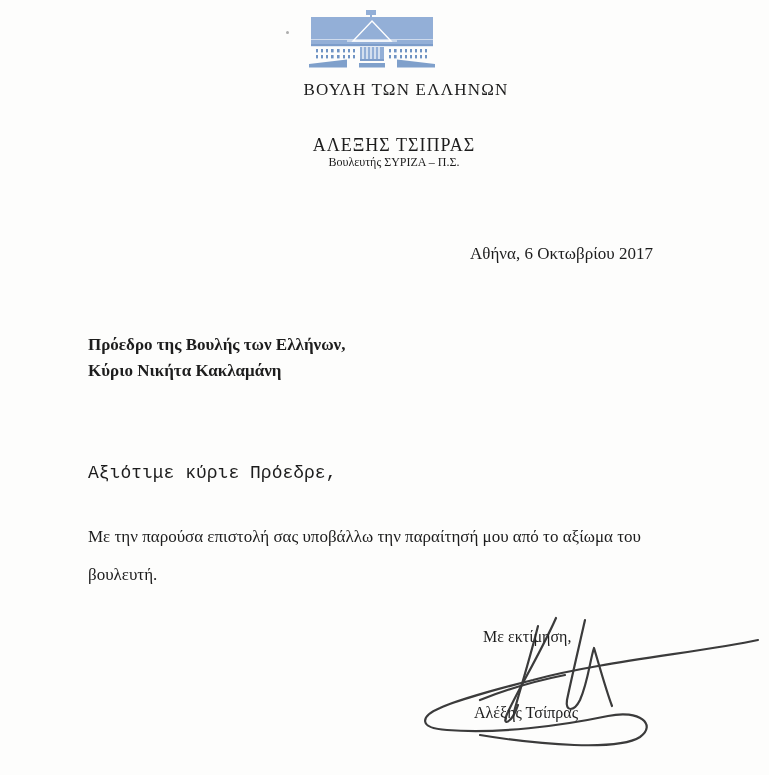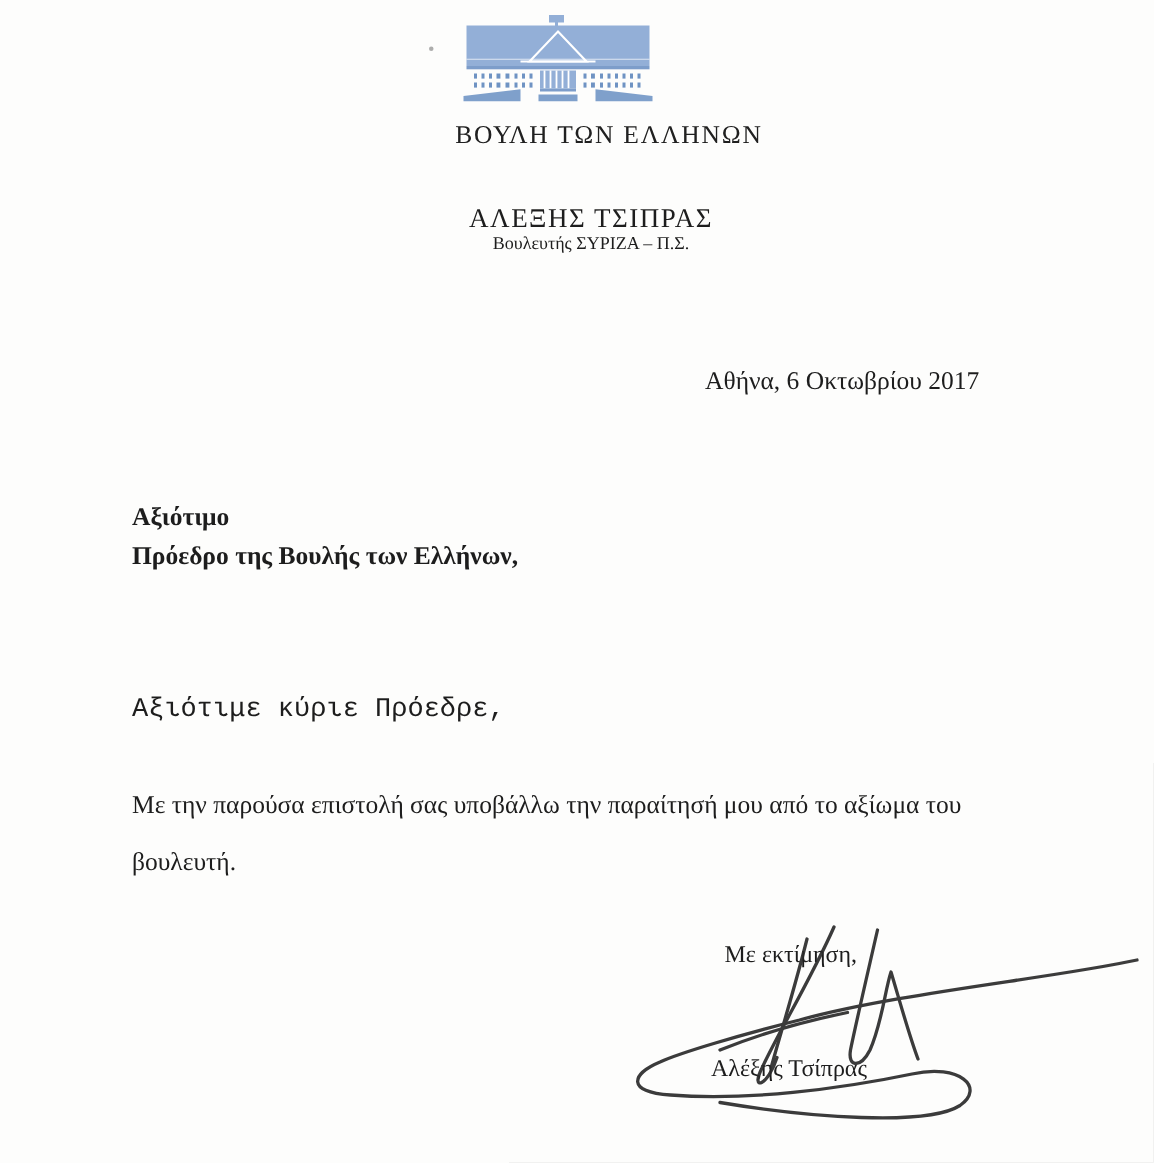--- a/index.html
+++ b/index.html
@@ -106,22 +106,22 @@
     </svg>
   </div>
 
   <div class="abs centered institution">ΒΟΥΛΗ ΤΩΝ ΕΛΛΗΝΩΝ</div>
   <div class="abs centered sender-name">ΑΛΕΞΗΣ ΤΣΙΠΡΑΣ</div>
   <div class="abs centered sender-role">Βουλευτής ΣΥΡΙΖΑ – Π.Σ.</div>
 
   <div class="abs dateline">Αθήνα, 6 Οκτωβρίου 2017</div>
 
   <div class="abs recipient">
-    <div>Αξιότιμο</div>
     <div>Πρόεδρο της Βουλής των Ελλήνων,</div>
+    <div>Κύριο Νικήτα Κακλαμάνη</div>
   </div>
 
   <div class="abs salutation">Αξιότιμε κύριε Πρόεδρε,</div>
 
   <div class="abs body-text">Με την παρούσα επιστολή σας υποβάλλω την παραίτησή μου από το αξίωμα του βουλευτή.</div>
 
   <div class="abs valediction">Με εκτίμηση,</div>
   <div class="abs signature-name">Αλέξης Τσίπρας</div>
 
   <div class="abs signature-svg">

